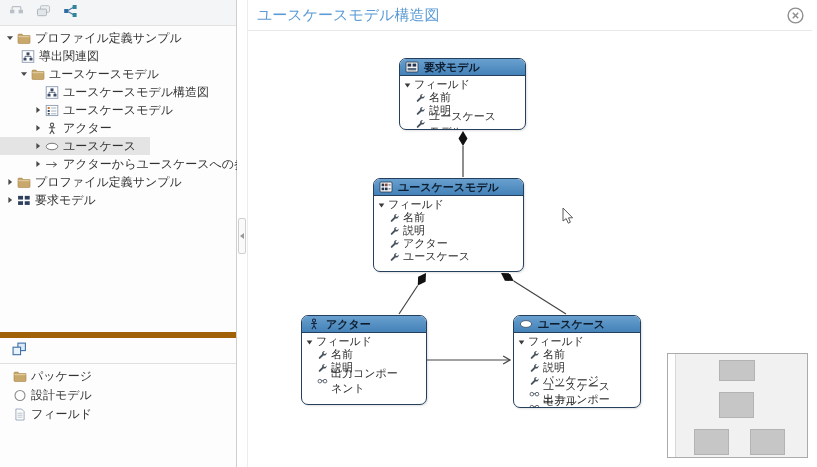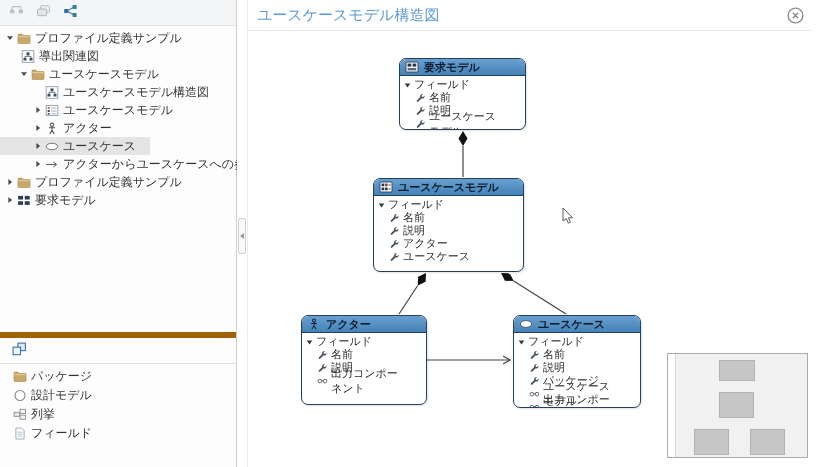--- a/index.html
+++ b/index.html
@@ -268,30 +268,20 @@
             </span>
             <span class="t-label">パッケージ</span>
           </div>
           <div class="palette-row">
             <span class="t-icon">
               <svg viewBox="0 0 12 12">
                 <circle cx="6" cy="6" r="4.6" fill="#fdfdfd" stroke="#8a8a8a"></circle>
               </svg>
             </span>
             <span class="t-label">設計モデル</span>
-          </div>
-          <div class="palette-row">
-            <span class="t-icon">
-              <svg viewBox="0 0 13 12">
-                <rect x="6.6" y="1.2" width="5" height="3.8" fill="#f5f5f5" stroke="#8a8a8a" stroke-width=".8"></rect>
-                <rect x="6.6" y="6.6" width="5" height="3.8" fill="#f5f5f5" stroke="#8a8a8a" stroke-width=".8"></rect>
-                <rect x="1" y="3.9" width="5" height="3.8" fill="#e9e9e9" stroke="#8a8a8a" stroke-width=".8"></rect>
-              </svg>
-            </span>
-            <span class="t-label">列挙</span>
           </div>
           <div class="palette-row">
             <span class="t-icon">
               <svg viewBox="0 0 11 13">
                 <path d="M1.4 1h5.8l2.4 2.5V12H1.4Z" fill="#fdfdfd" stroke="#8a9ab0" stroke-width=".8"></path>
                 <path d="M3 5.2h5M3 7.2h5M3 9.2h5" stroke="#aab5c0" stroke-width=".8"></path>
               </svg>
             </span>
             <span class="t-label">フィールド</span>
           </div>

